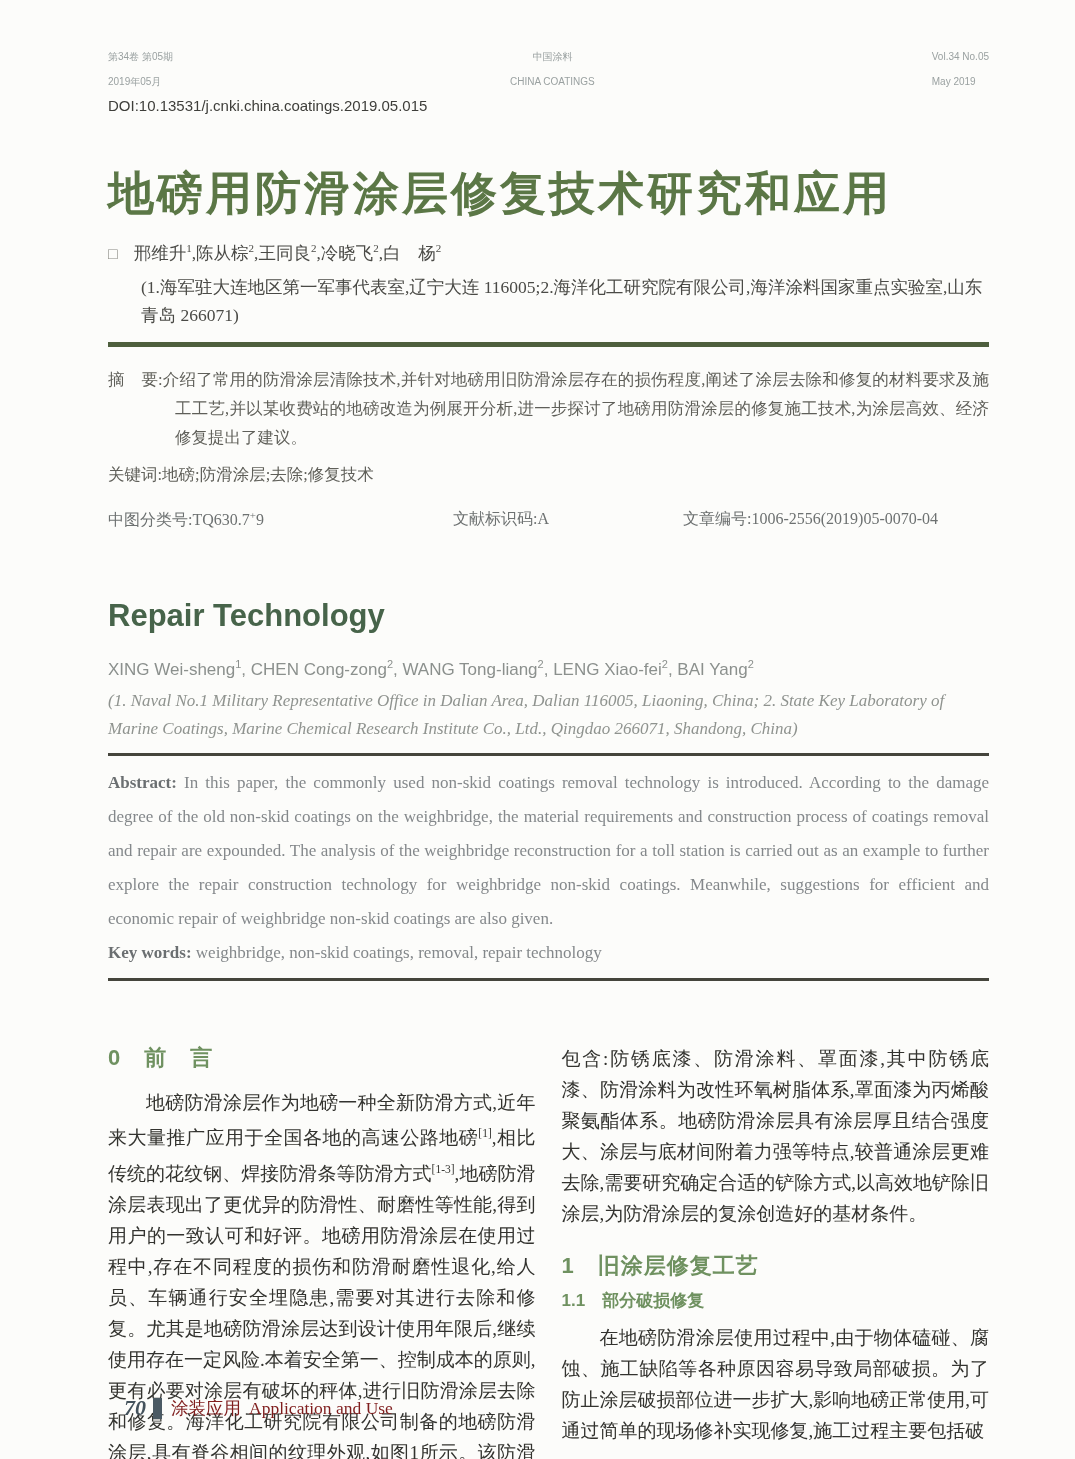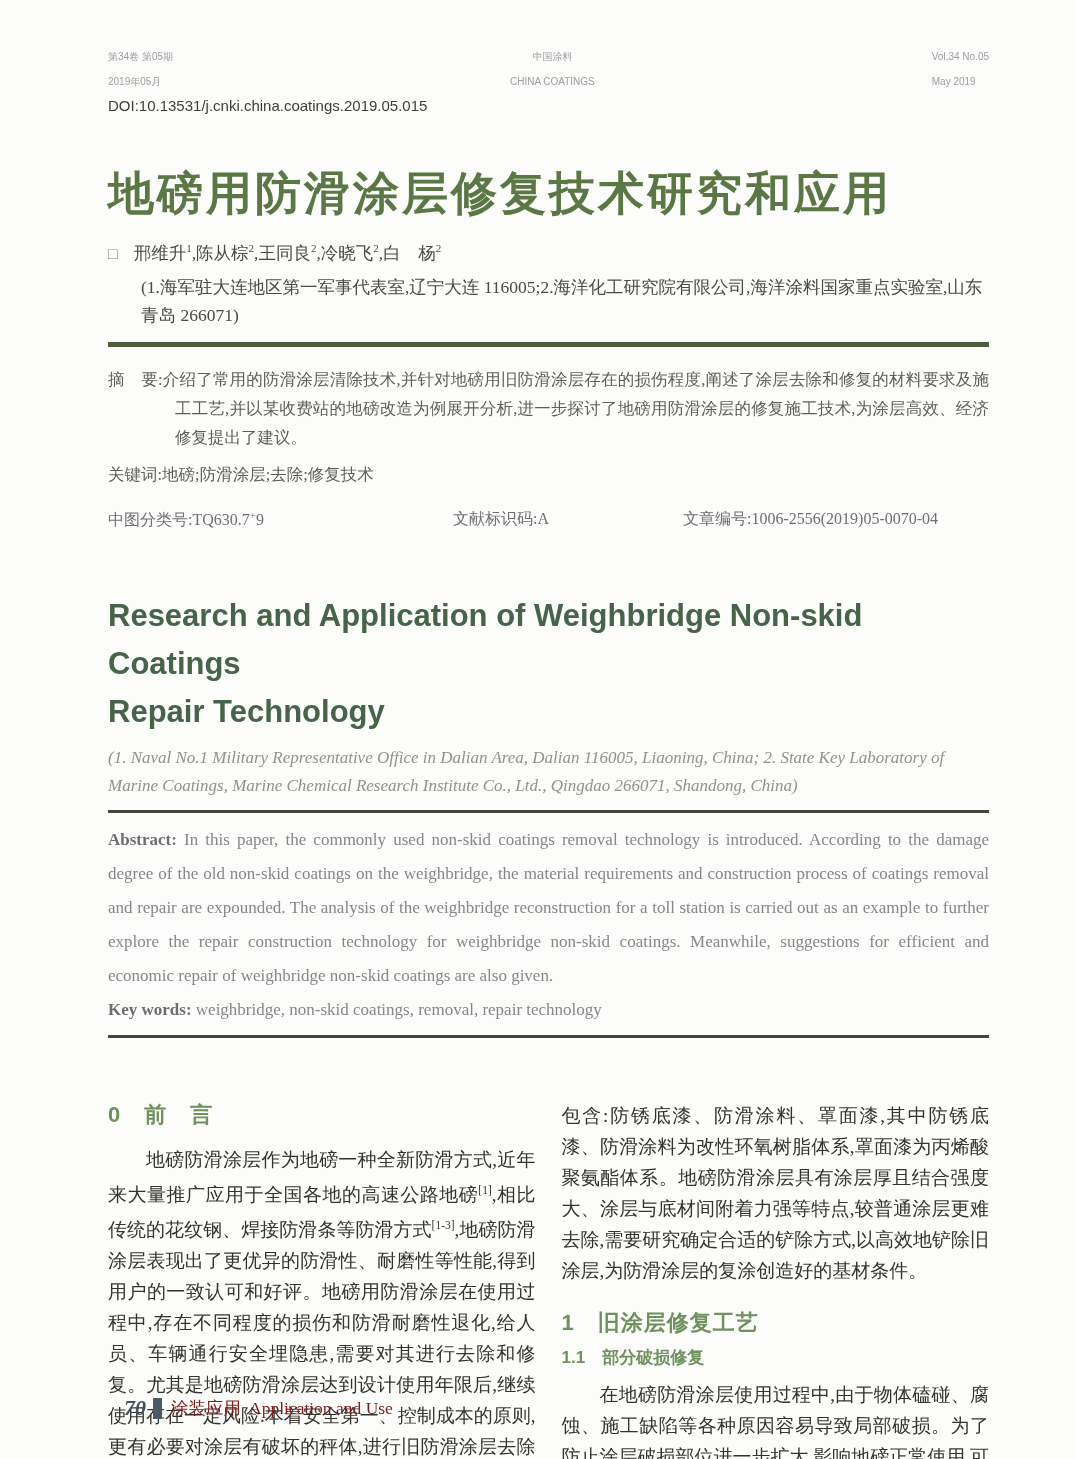--- a/index.html
+++ b/index.html
@@ -105,22 +105,24 @@
   </div>
 
   <div class="clc-row">
     <span class="c1"><span>中图分类号:TQ630.7</span><sup>+</sup><span>9</span></span>
     <span class="c2">文献标识码:A</span>
     <span class="c3">文章编号:1006-2556(2019)05-0070-04</span>
   </div>
 
   <div class="en-block">
     <div class="title-en">
-      <div>Research and Application of Weighbridge Non-skid Coatings</div>
       <div>Repair Technology</div>
+    </div>
+    <div class="authors-en">
+      <span>XING Wei-sheng</span><sup>1</sup><span>, CHEN Cong-zong</span><sup>2</sup><span>, WANG Tong-liang</span><sup>2</sup><span>, LENG Xiao-fei</span><sup>2</sup><span>, BAI Yang</span><sup>2</sup>
     </div>
     <div class="affil-en">(1. Naval No.1 Military Representative Office in Dalian Area, Dalian 116005, Liaoning, China; 2. State Key Laboratory of Marine Coatings, Marine Chemical Research Institute Co., Ltd., Qingdao 266071, Shandong, China)</div>
 
     <div class="rule-thin en-rule-top"></div>
 
     <p class="abs-en"><b>Abstract:</b><span> In this paper, the commonly used non-skid coatings removal technology is introduced. According to the damage degree of the old non-skid coatings on the weighbridge, the material requirements and construction process of coatings removal and repair are expounded. The analysis of the weighbridge reconstruction for a toll station is carried out as an example to further explore the repair construction technology for weighbridge non-skid coatings. Meanwhile, suggestions for efficient and economic repair of weighbridge non-skid coatings are also given.</span></p>
     <p class="kw-en"><b>Key words:</b><span> weighbridge, non-skid coatings, removal, repair technology</span></p>
 
     <div class="rule-thin"></div>
   </div>

